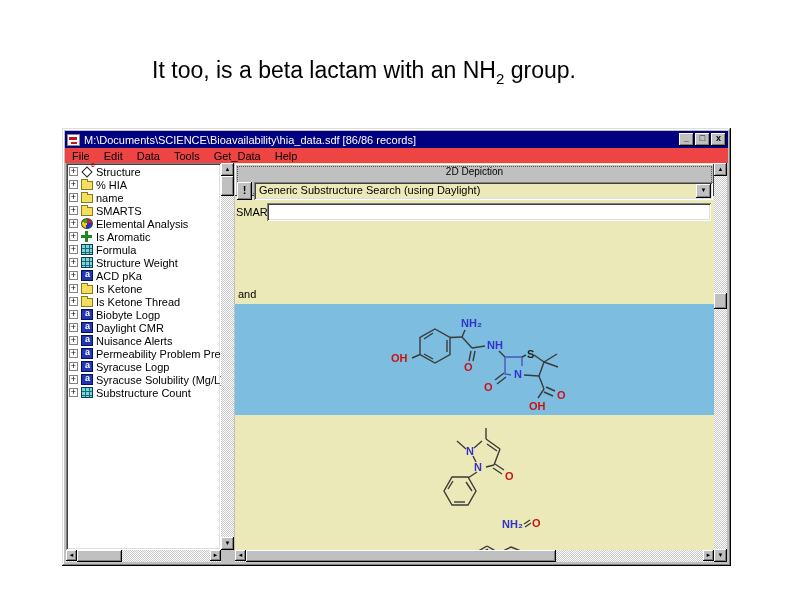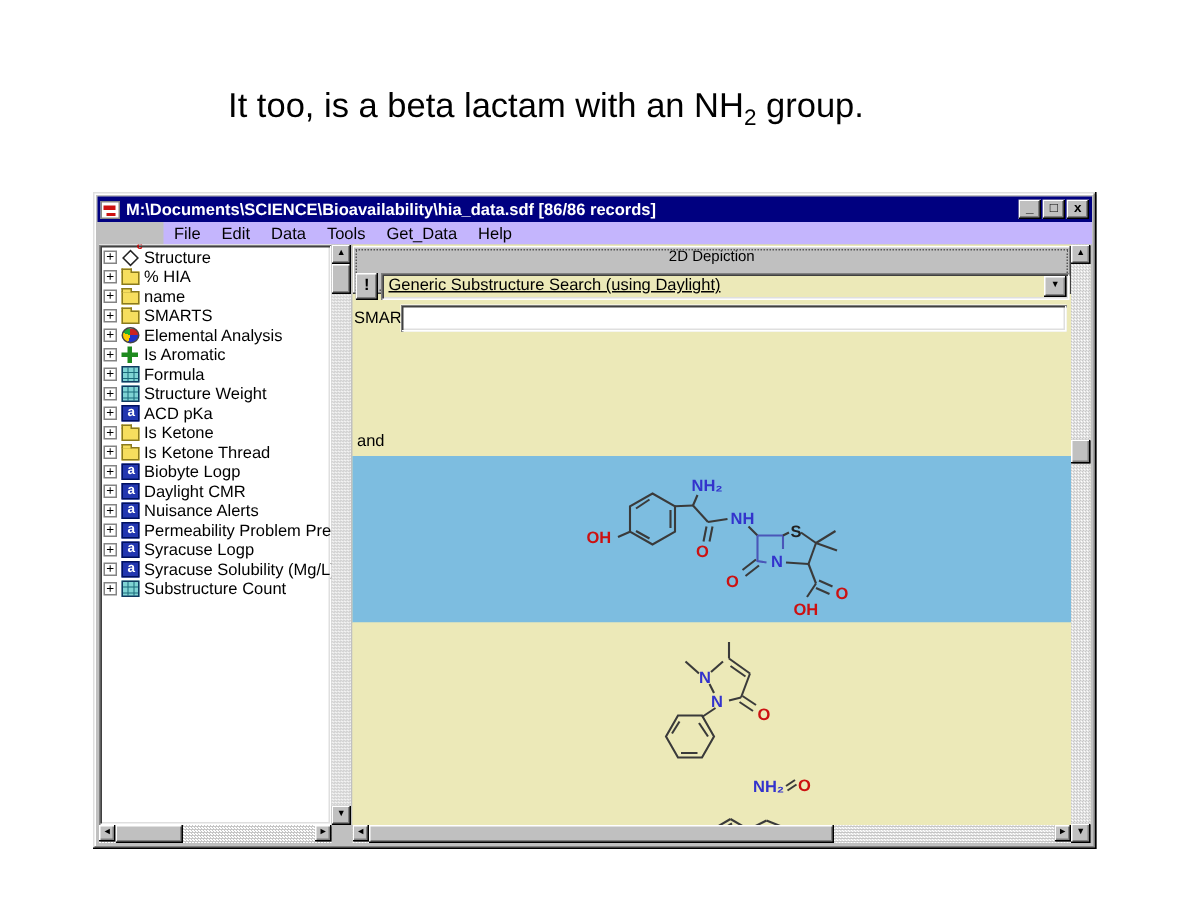--- a/index.html
+++ b/index.html
@@ -7,25 +7,25 @@
   .slide-title { position:absolute; left:0; top:57px; width:728px; text-align:center; font-size:23px; color:#000; }
   .slide-title sub { font-size:15px; }
 
   
   .window { position:absolute; left:62px; top:128px; width:669px; height:438px; background:#c0c0c0;
     box-shadow: inset -1px -1px 0 #000, inset 1px 1px 0 #dfdfdf, inset -2px -2px 0 #808080, inset 2px 2px 0 #fff; }
   .titlebar { position:absolute; left:3px; top:3px; right:3px; height:17px; background:#000080; display:flex; align-items:center; padding:0 2px; }
   .app-icon { width:13px; height:12px; background:#fff; border:1px solid #888; position:relative; flex:0 0 auto; }
   .app-icon::before { content:""; position:absolute; left:1px; top:2px; width:8px; height:3px; background:#cc1111; }
   .app-icon::after { content:""; position:absolute; left:3px; top:7px; width:6px; height:2px; background:#cc1111; }
-  .titlebar-text { color:#fff; font-weight:bold; font-size:11px; margin-left:4px; white-space:nowrap; overflow:hidden; flex:1 1 auto; }
+  .titlebar-text { color:#fff; font-weight:normal; font-size:11px; margin-left:4px; white-space:nowrap; overflow:hidden; flex:1 1 auto; }
   .tb-btns { display:flex; gap:1px; flex:0 0 auto; }
   .tb-btn { width:15px; height:13px; background:#c0c0c0; font-size:9px; font-weight:bold; color:#000; text-align:center; line-height:11px;
     box-shadow: inset -1px -1px 0 #000, inset 1px 1px 0 #fff, inset -2px -2px 0 #808080; }
-  .menubar { position:absolute; left:3px; top:20px; right:3px; height:15px; display:flex; align-items:center; background:#c4b5fd;margin-left:44px; }
+  .menubar { position:absolute; left:3px; top:20px; right:3px; height:15px; display:flex; align-items:center; background:#ef4444; }
   .menu-item { font-size:11px; color:#000; padding:0 7px; }
   .win-body { position:absolute; left:3px; top:35px; right:3px; bottom:3px; background:#c0c0c0; }
 
   
   .track { background:#c0c0c0; background-image:repeating-conic-gradient(#ffffff 0% 25%, #c6c6c6 0% 50%); background-size:2px 2px; }
   .sb-btn { position:absolute; width:13px; height:13px; background:#c0c0c0; font-size:6px; color:#000; text-align:center; line-height:12px;
     box-shadow: inset -1px -1px 0 #000, inset 1px 1px 0 #fff, inset -2px -2px 0 #808080; }
   .sb-btn.small { width:11px; height:11px; line-height:10px; }
   .sb-thumb { position:absolute; background:#c0c0c0; box-shadow: inset -1px -1px 0 #000, inset 1px 1px 0 #fff, inset -2px -2px 0 #808080; }
 
@@ -58,21 +58,21 @@
   
   .right-panel { position:absolute; left:170px; right:1px; top:0; bottom:1px; background:#ece9b8; }
   .depict-header { position:absolute; left:0; top:1px; right:13px; height:32px; background:#c0c0c0;
     box-shadow: inset -1px -1px 0 #404040, inset 1px 1px 0 #fff; outline:1px dotted #555; outline-offset:-3px;
     font-size:10px; text-align:center; line-height:16px; color:#000; }
   .search-row { position:absolute; left:0; top:19px; right:13px; height:19px; }
   .bang-btn { position:absolute; left:2px; top:0; width:15px; height:18px; background:#c0c0c0; font-size:11px; font-weight:bold; text-align:center; line-height:17px;
     box-shadow: inset -1px -1px 0 #000, inset 1px 1px 0 #fff, inset -2px -2px 0 #808080; }
   .combo { position:absolute; height:18px; background:#ece9b8;
     box-shadow: inset 1px 1px 0 #808080, inset -1px -1px 0 #fff, inset 2px 2px 0 #404040, inset -2px -2px 0 #dfdfdf; }
-  .combo-text { position:absolute; left:5px; top:2px; font-size:11px; color:#000; white-space:nowrap;text-decoration:underline; }
+  .combo-text { position:absolute; left:5px; top:2px; font-size:11px; color:#000; white-space:nowrap; }
   .combo-arrow { position:absolute; right:2px; top:2px; width:15px; height:14px; background:#c0c0c0; font-size:6px; text-align:center; line-height:13px;
     box-shadow: inset -1px -1px 0 #000, inset 1px 1px 0 #fff, inset -2px -2px 0 #808080; }
   .search-combo { left:19px; right:1px; top:0; }
   .smarts-row { position:absolute; left:0; top:40px; right:13px; height:19px; }
   .smarts-label { position:absolute; left:1px; top:3px; font-size:11px; color:#000; }
   .smarts-input { position:absolute; left:32px; right:3px; top:0; height:18px; background:#fff; border:none; font-size:11px; padding:0 4px;
     box-shadow: inset 1px 1px 0 #808080, inset -1px -1px 0 #fff, inset 2px 2px 0 #404040, inset -2px -2px 0 #dfdfdf; }
   .and-row { position:absolute; left:0; top:122px; right:13px; height:16px; }
   .and-label { position:absolute; left:3px; top:3px; font-size:11px; color:#000; }
   .hitlist-combo { left:27px; right:1px; top:0; }

